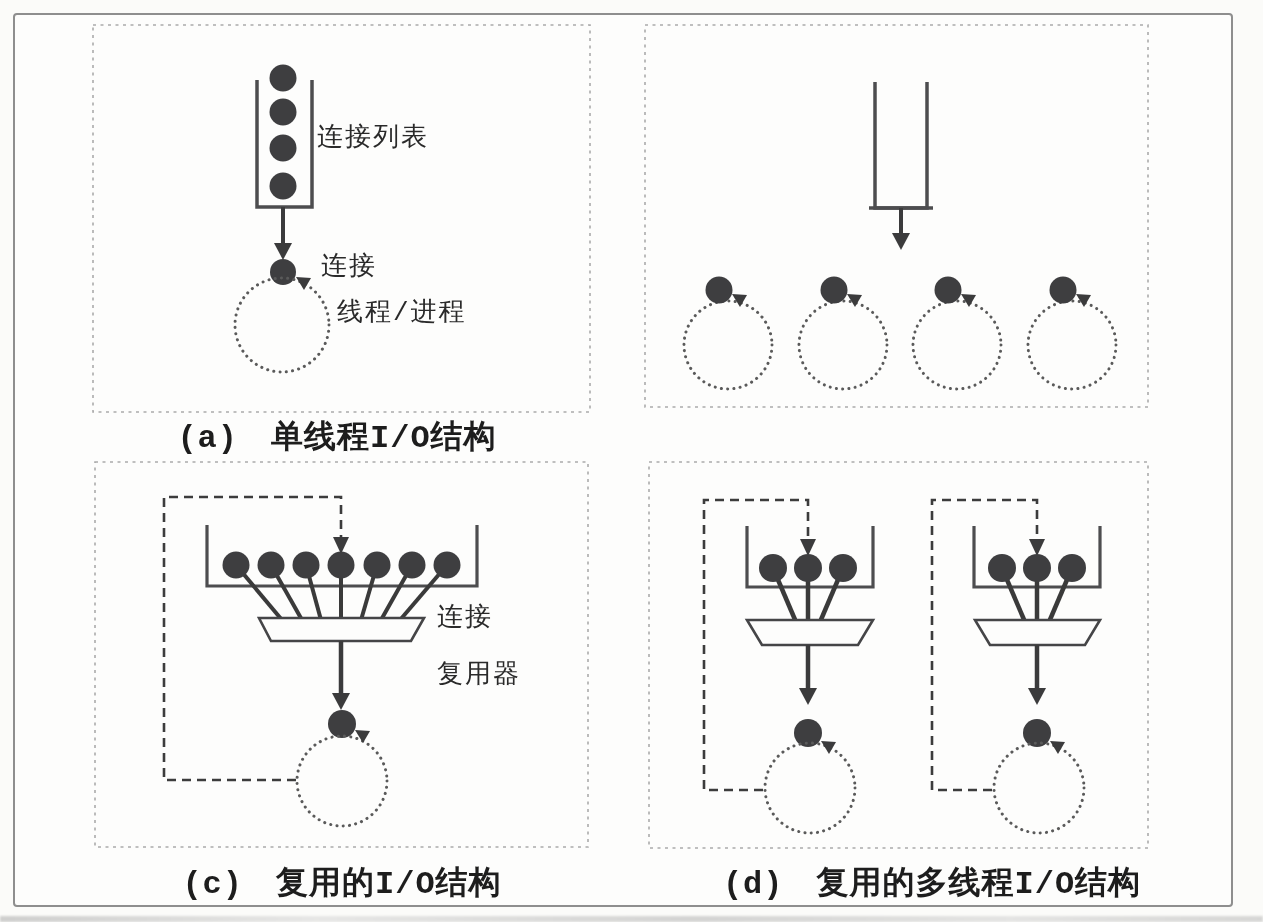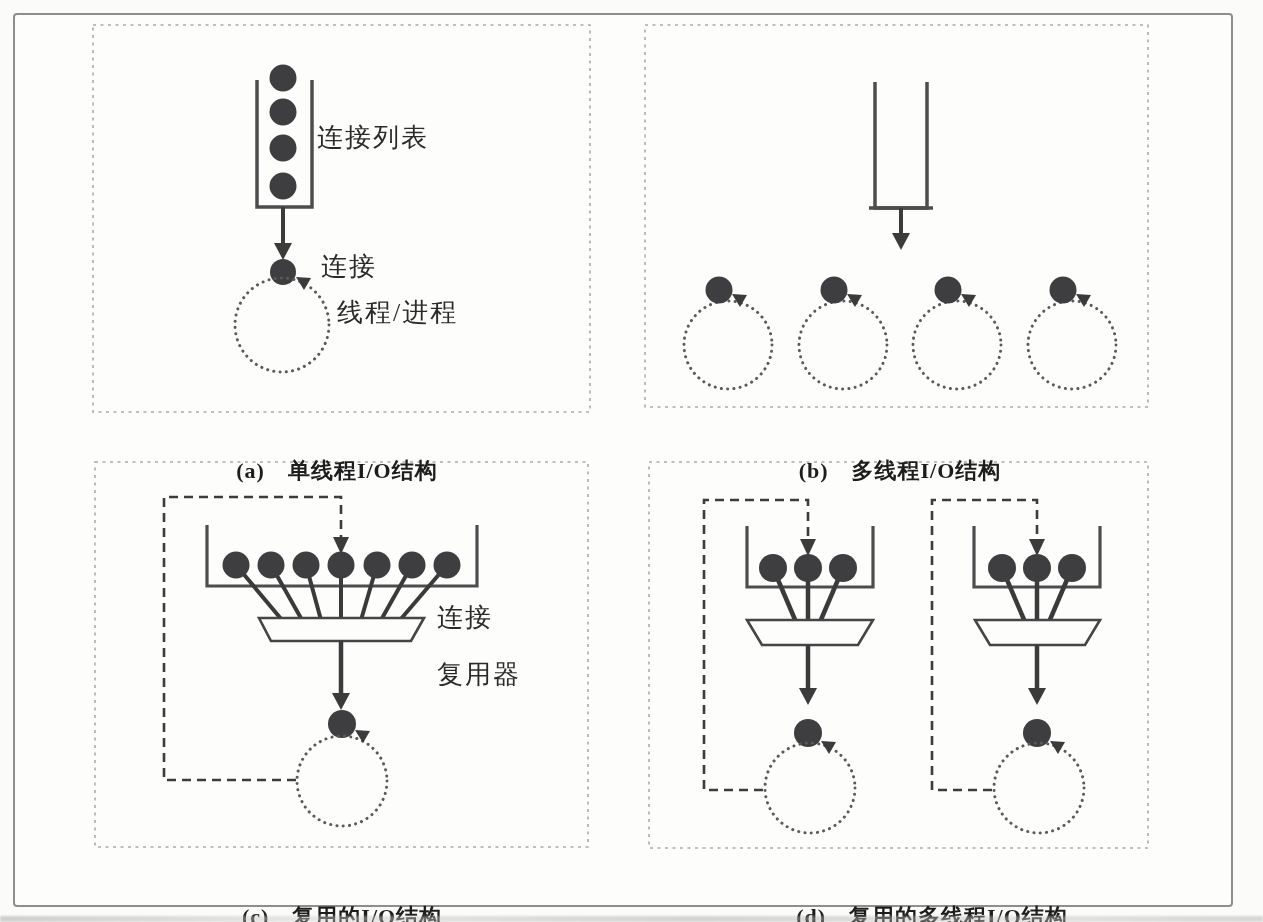--- a/index.html
+++ b/index.html
@@ -1,32 +1,32 @@
 <!DOCTYPE html>
 <html><head>
 <meta charset="utf-8">
 <style>
   html,body{margin:0;padding:0;background:#f4f4f2;}
   .stage{
     position:relative;width:1263px;height:922px;overflow:hidden;
     background:#fbfbf9;
-    font-family:Liberation Serif, serif;
+    font-family:Liberation Mono, monospace;
   }
   .frame{
     position:absolute;left:13px;top:13px;width:1216px;height:890px;
     border:2px solid #8e8e8e;border-radius:4px;background:#fdfdfc;
   }
   .diagram-svg{position:absolute;left:0;top:0;width:1263px;height:922px;}
   .lbl{
     position:absolute;font-size:26px;line-height:30px;color:#2a2a2a;
     white-space:nowrap;letter-spacing:2px;
   }
   .cap{
-    position:absolute;transform:translateX(-50%);font-size:22px;line-height:30px;
-    color:#1d1d1d;white-space:nowrap;letter-spacing:1px;font-weight:bold;margin-top:32px;
+    position:absolute;transform:translateX(-50%);font-size:32px;line-height:30px;
+    color:#1d1d1d;white-space:nowrap;letter-spacing:1px;font-weight:bold;
   }
   .scan-smudge{
     position:absolute;left:0;bottom:0;width:1263px;height:6px;opacity:.45;
     background:linear-gradient(to right,#9a9a9a,#cfcfcf 25%,#a5a5a5 55%,#c9c9c9 80%,#ababab);
     filter:blur(1px);
   }
 </style>
 </head>
 <body>
 
@@ -153,18 +153,17 @@
     </g>
   </svg>
 
   <div class="lbl" style="left:317px;top:123px;">连接列表</div>
   <div class="lbl" style="left:321px;top:252px;">连接</div>
   <div class="lbl" style="left:337px;top:298px;">线程/进程</div>
   <div class="lbl" style="left:437px;top:603px;">连接</div>
   <div class="lbl" style="left:437px;top:660px;">复用器</div>
 
   <div class="cap" style="left:337px;top:424px;">(a)　单线程I/O结构</div>
-  <div class="cap" style="left:900px;top:424px;">(b)　多线程I/O结构</div>
   <div class="cap" style="left:932px;top:870px;">(d)　复用的多线程I/O结构</div>
   <div class="cap" style="left:342px;top:870px;">(c)　复用的I/O结构</div>
 
   <div class="scan-smudge"></div>
 </div>
 
 </body></html>

